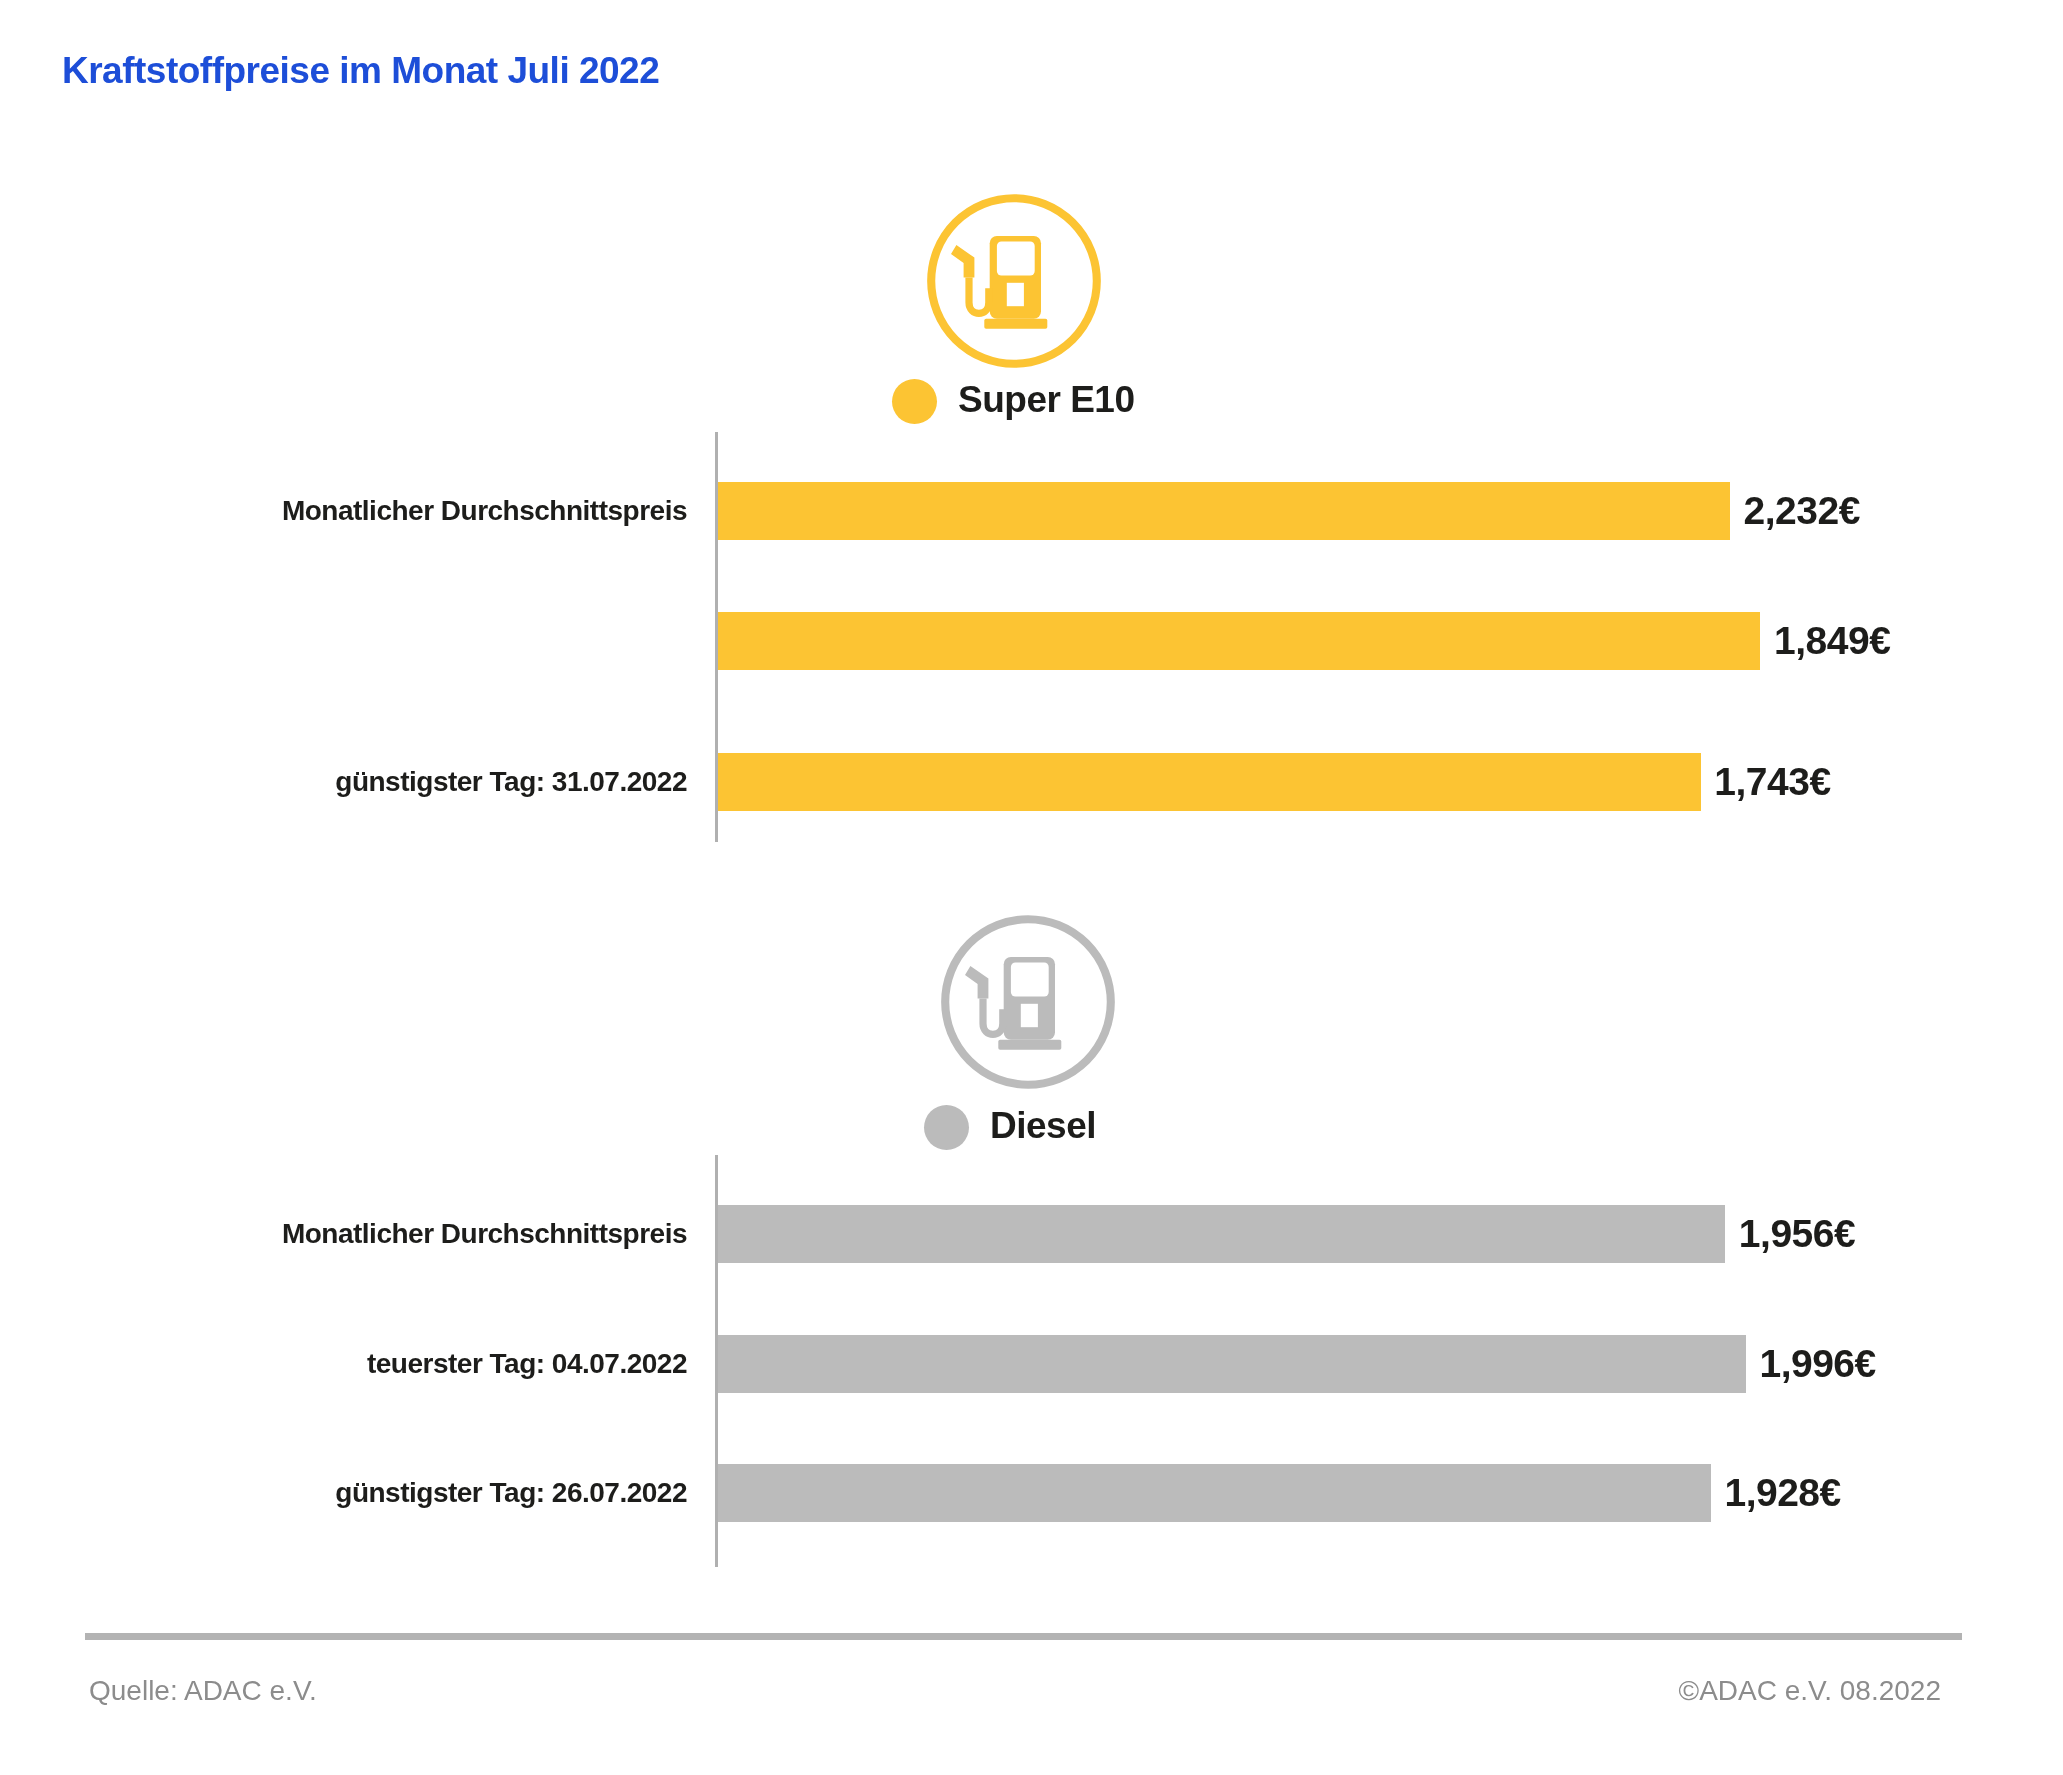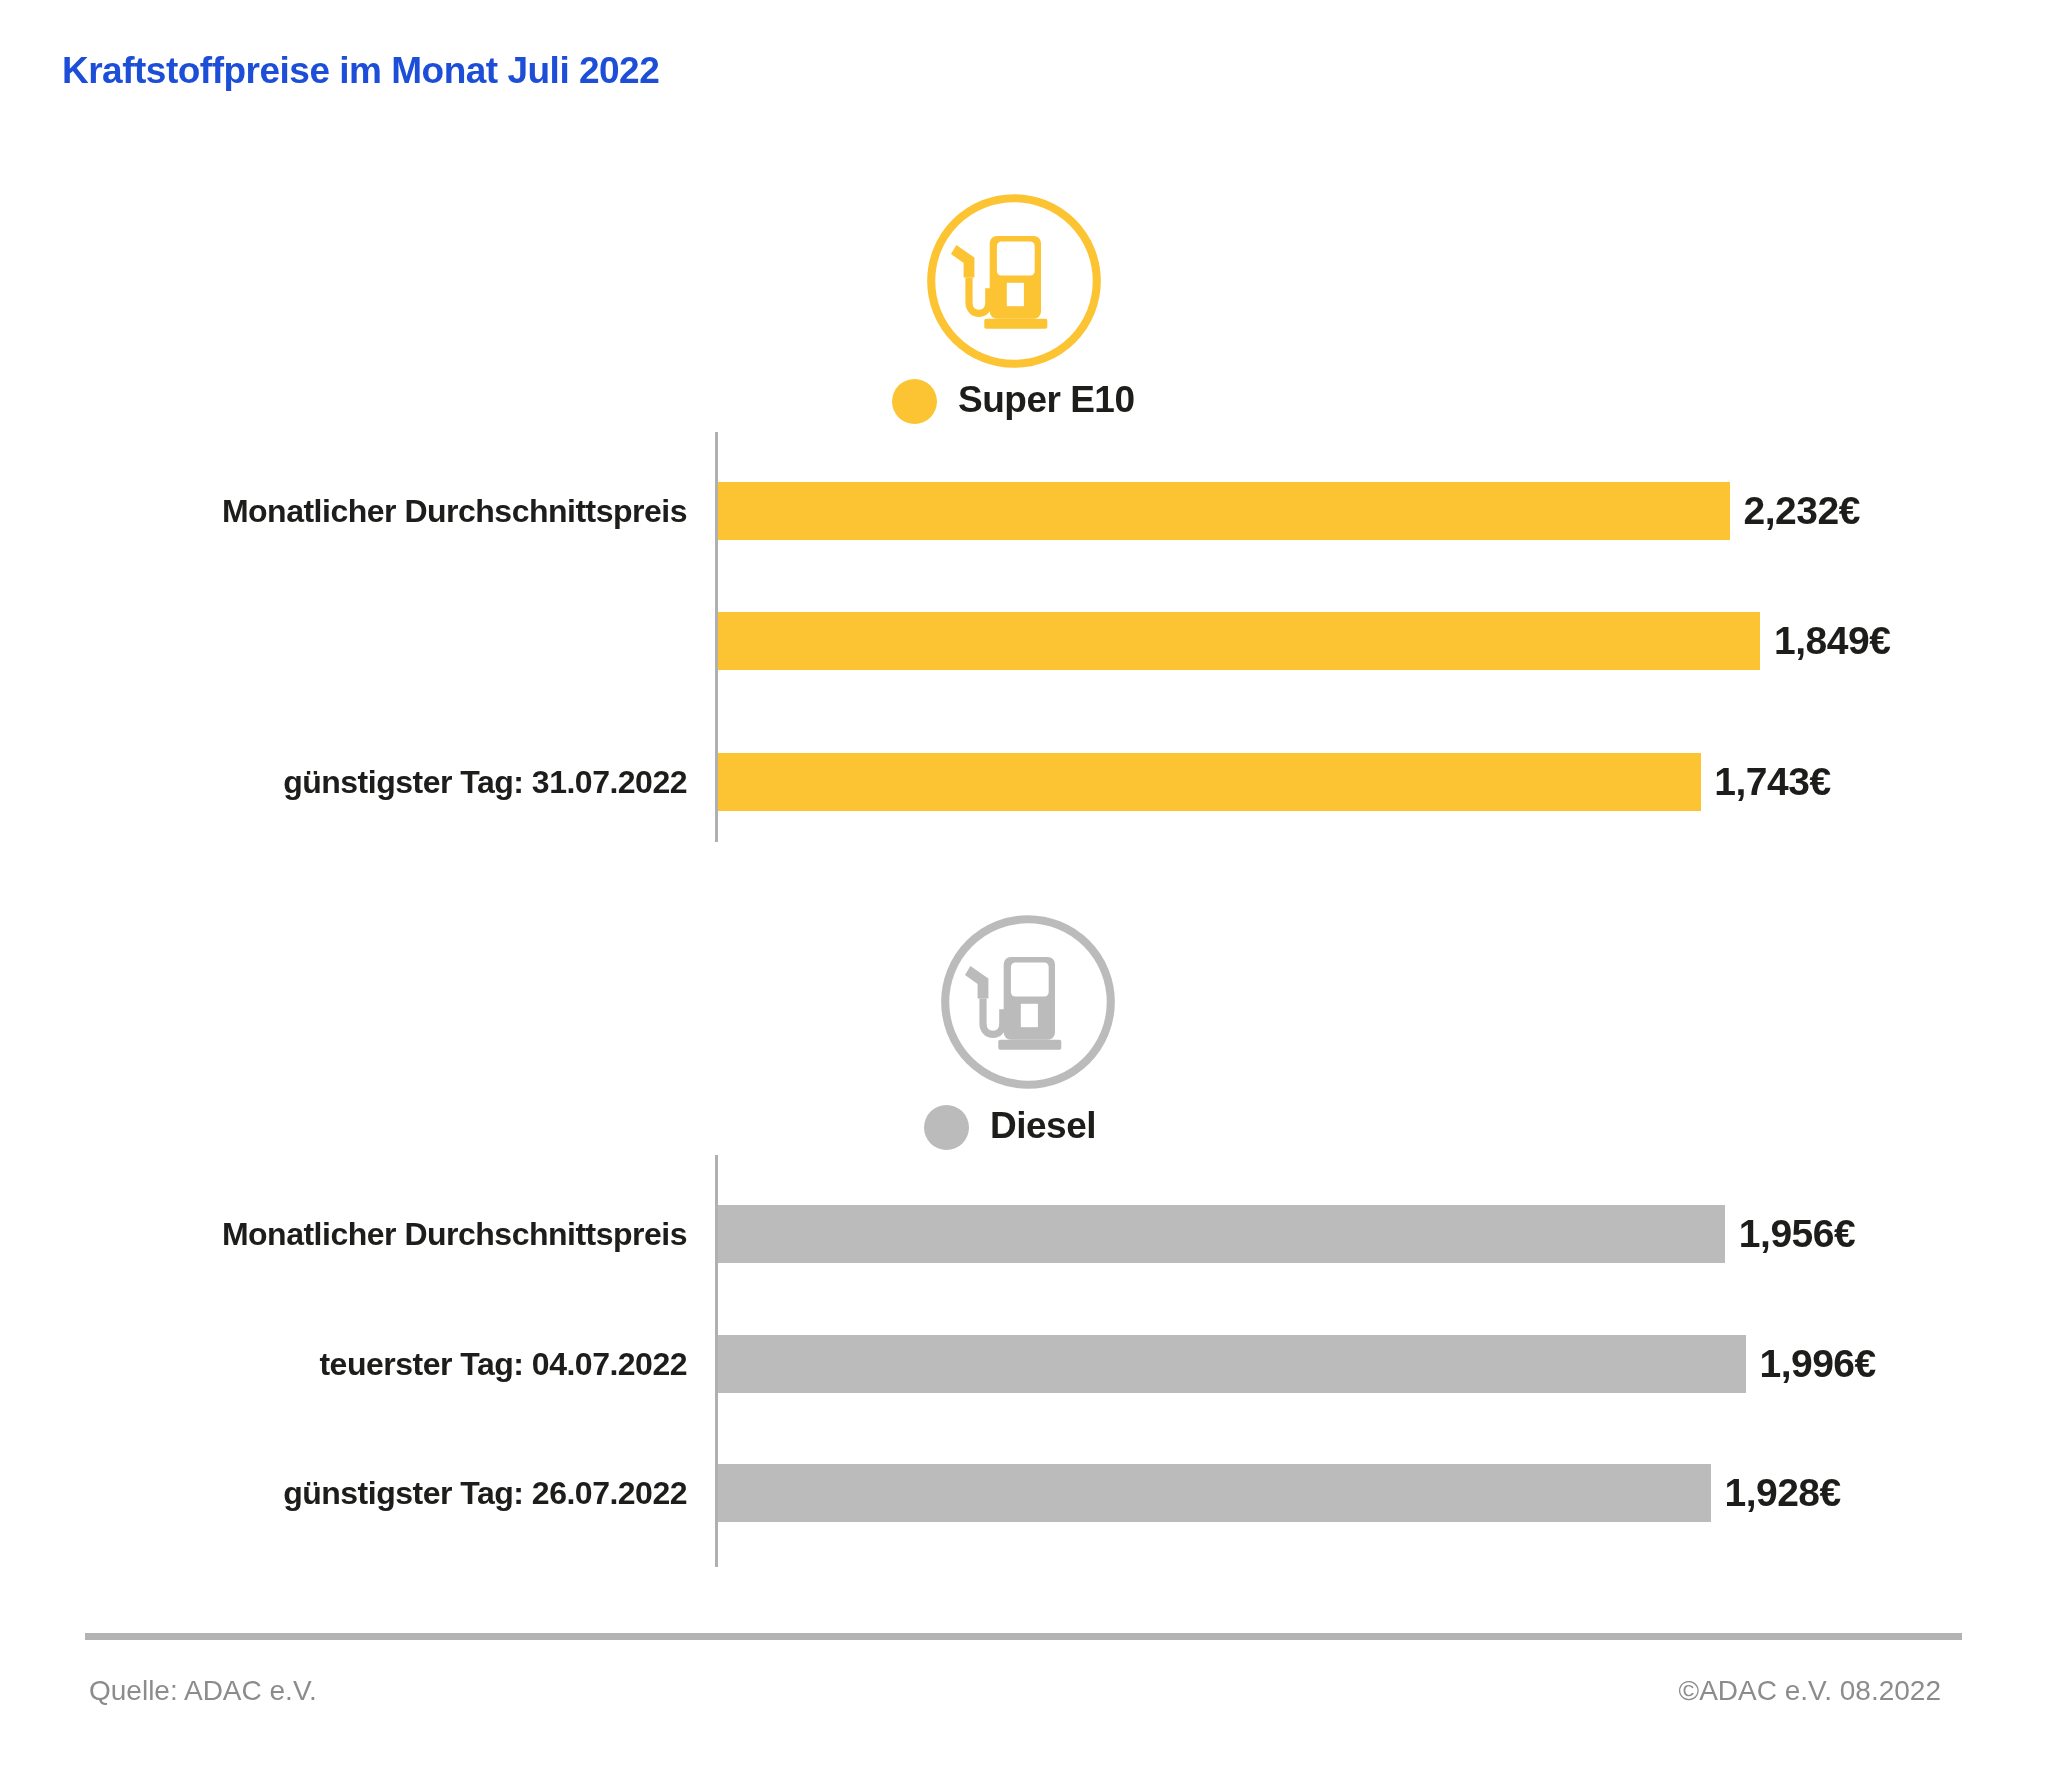--- a/index.html
+++ b/index.html
@@ -26,21 +26,21 @@
   .legend-label { font-size:37px; font-weight:bold; letter-spacing:-0.5px; white-space:nowrap; }
   .chart { position:absolute; left:0; width:2063px; }
   .chart-axis {
     position:absolute; left:715px; top:0; width:2.9px; height:100%;
     background:#b0b0b0;
   }
   .bar-row { position:absolute; left:0; width:100%; height:58px; }
   .row-label {
     position:absolute; left:0; top:0; width:687px; height:58px;
     display:flex; align-items:center; justify-content:flex-end;
-    font-size:32px; font-weight:bold; letter-spacing:-0.5px; white-space:nowrap;
+    font-size:28px; font-weight:bold; letter-spacing:-0.5px; white-space:nowrap;
   }
   .bar-track { position:absolute; left:718px; top:0; width:1308px; height:58px; }
   .bar { position:absolute; left:0; top:0; height:58px; }
   .bar-value {
     position:absolute; top:0; height:58px; display:flex; align-items:center;
     font-size:39px; font-weight:bold; letter-spacing:-0.5px; white-space:nowrap;
     color:#1d1d1b;
   }
   .footer-line {
     position:absolute; left:85px; top:1633px; width:1877px; height:6.8px;

